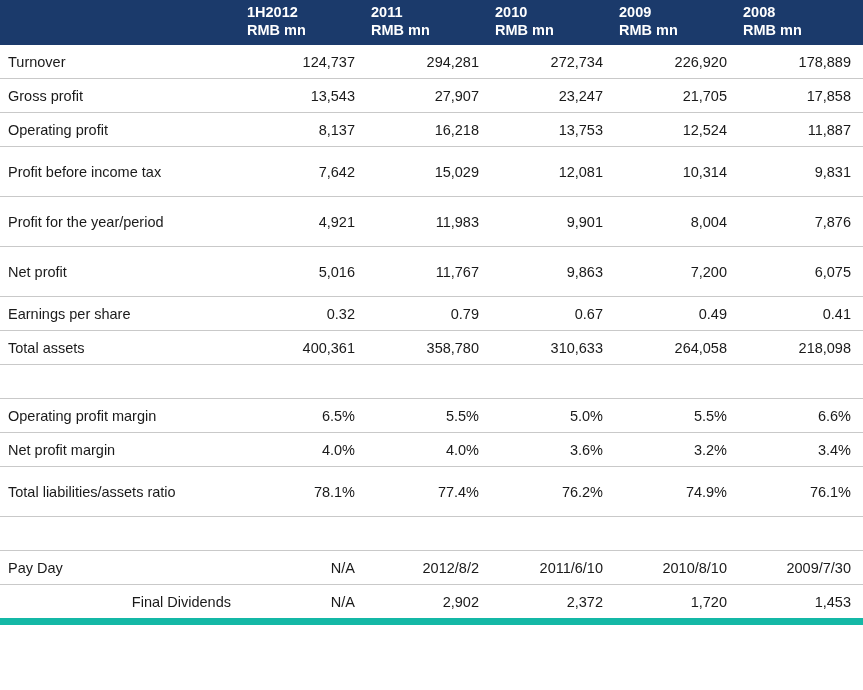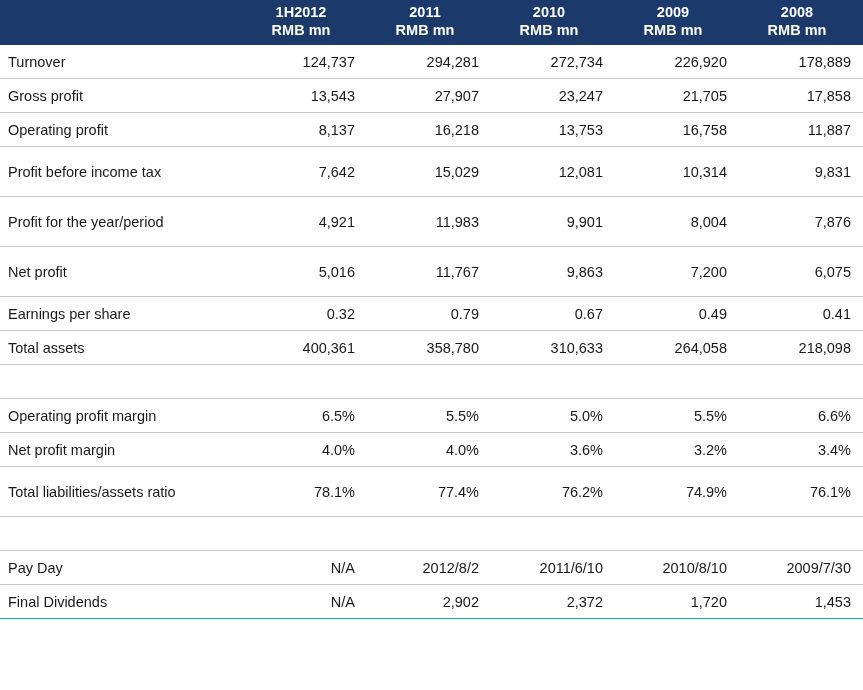--- a/index.html
+++ b/index.html
@@ -22,21 +22,21 @@
   table.fin {
     width: 863px;
     border-collapse: collapse;
     table-layout: fixed;
   }
   table.fin thead th {
     background: #1b3a6b;
     color: #ffffff;
     font-size: 14.5px;
     font-weight: bold;
-    text-align: center;
+    text-align: left;
     padding: 4px 12px 6px 4px;
     vertical-align: top;
     line-height: 1.22;
     border: none;
   }
   table.fin thead th.label-head {
     text-align: left;
     width: 243px;
   }
   .head-line1 { display: block; }
@@ -58,21 +58,22 @@
     padding-left: 8px;
     margin-left: 7px;
   }
   table.fin tbody tr.spacer td {
     height: 33px;
   }
   table.fin tbody tr.tall td {
     height: 49px;
   }
   table.fin tbody tr:last-child td {
-    border-bottom: 1px solid #14b8a6;
+    border-bottom: 7px solid #14b8a6;
+    text-align: right;
   }
   col.c-label { width: 243px; }
   col.c-val { width: 124px; }
 </style>
 </head>
 <body>
 
 <div id="sheet">
   <table class="fin">
     <colgroup>
@@ -126,21 +127,21 @@
           <td>27,907</td>
           <td>23,247</td>
           <td>21,705</td>
           <td>17,858</td>
         </tr>
         <tr>
           <td class="label">Operating profit</td>
           <td>8,137</td>
           <td>16,218</td>
           <td>13,753</td>
-          <td>16,758</td>
+          <td>12,524</td>
           <td>11,887</td>
         </tr>
         <tr class="tall">
           <td class="label">Profit before income tax</td>
           <td>7,642</td>
           <td>15,029</td>
           <td>12,081</td>
           <td>10,314</td>
           <td>9,831</td>
         </tr>

